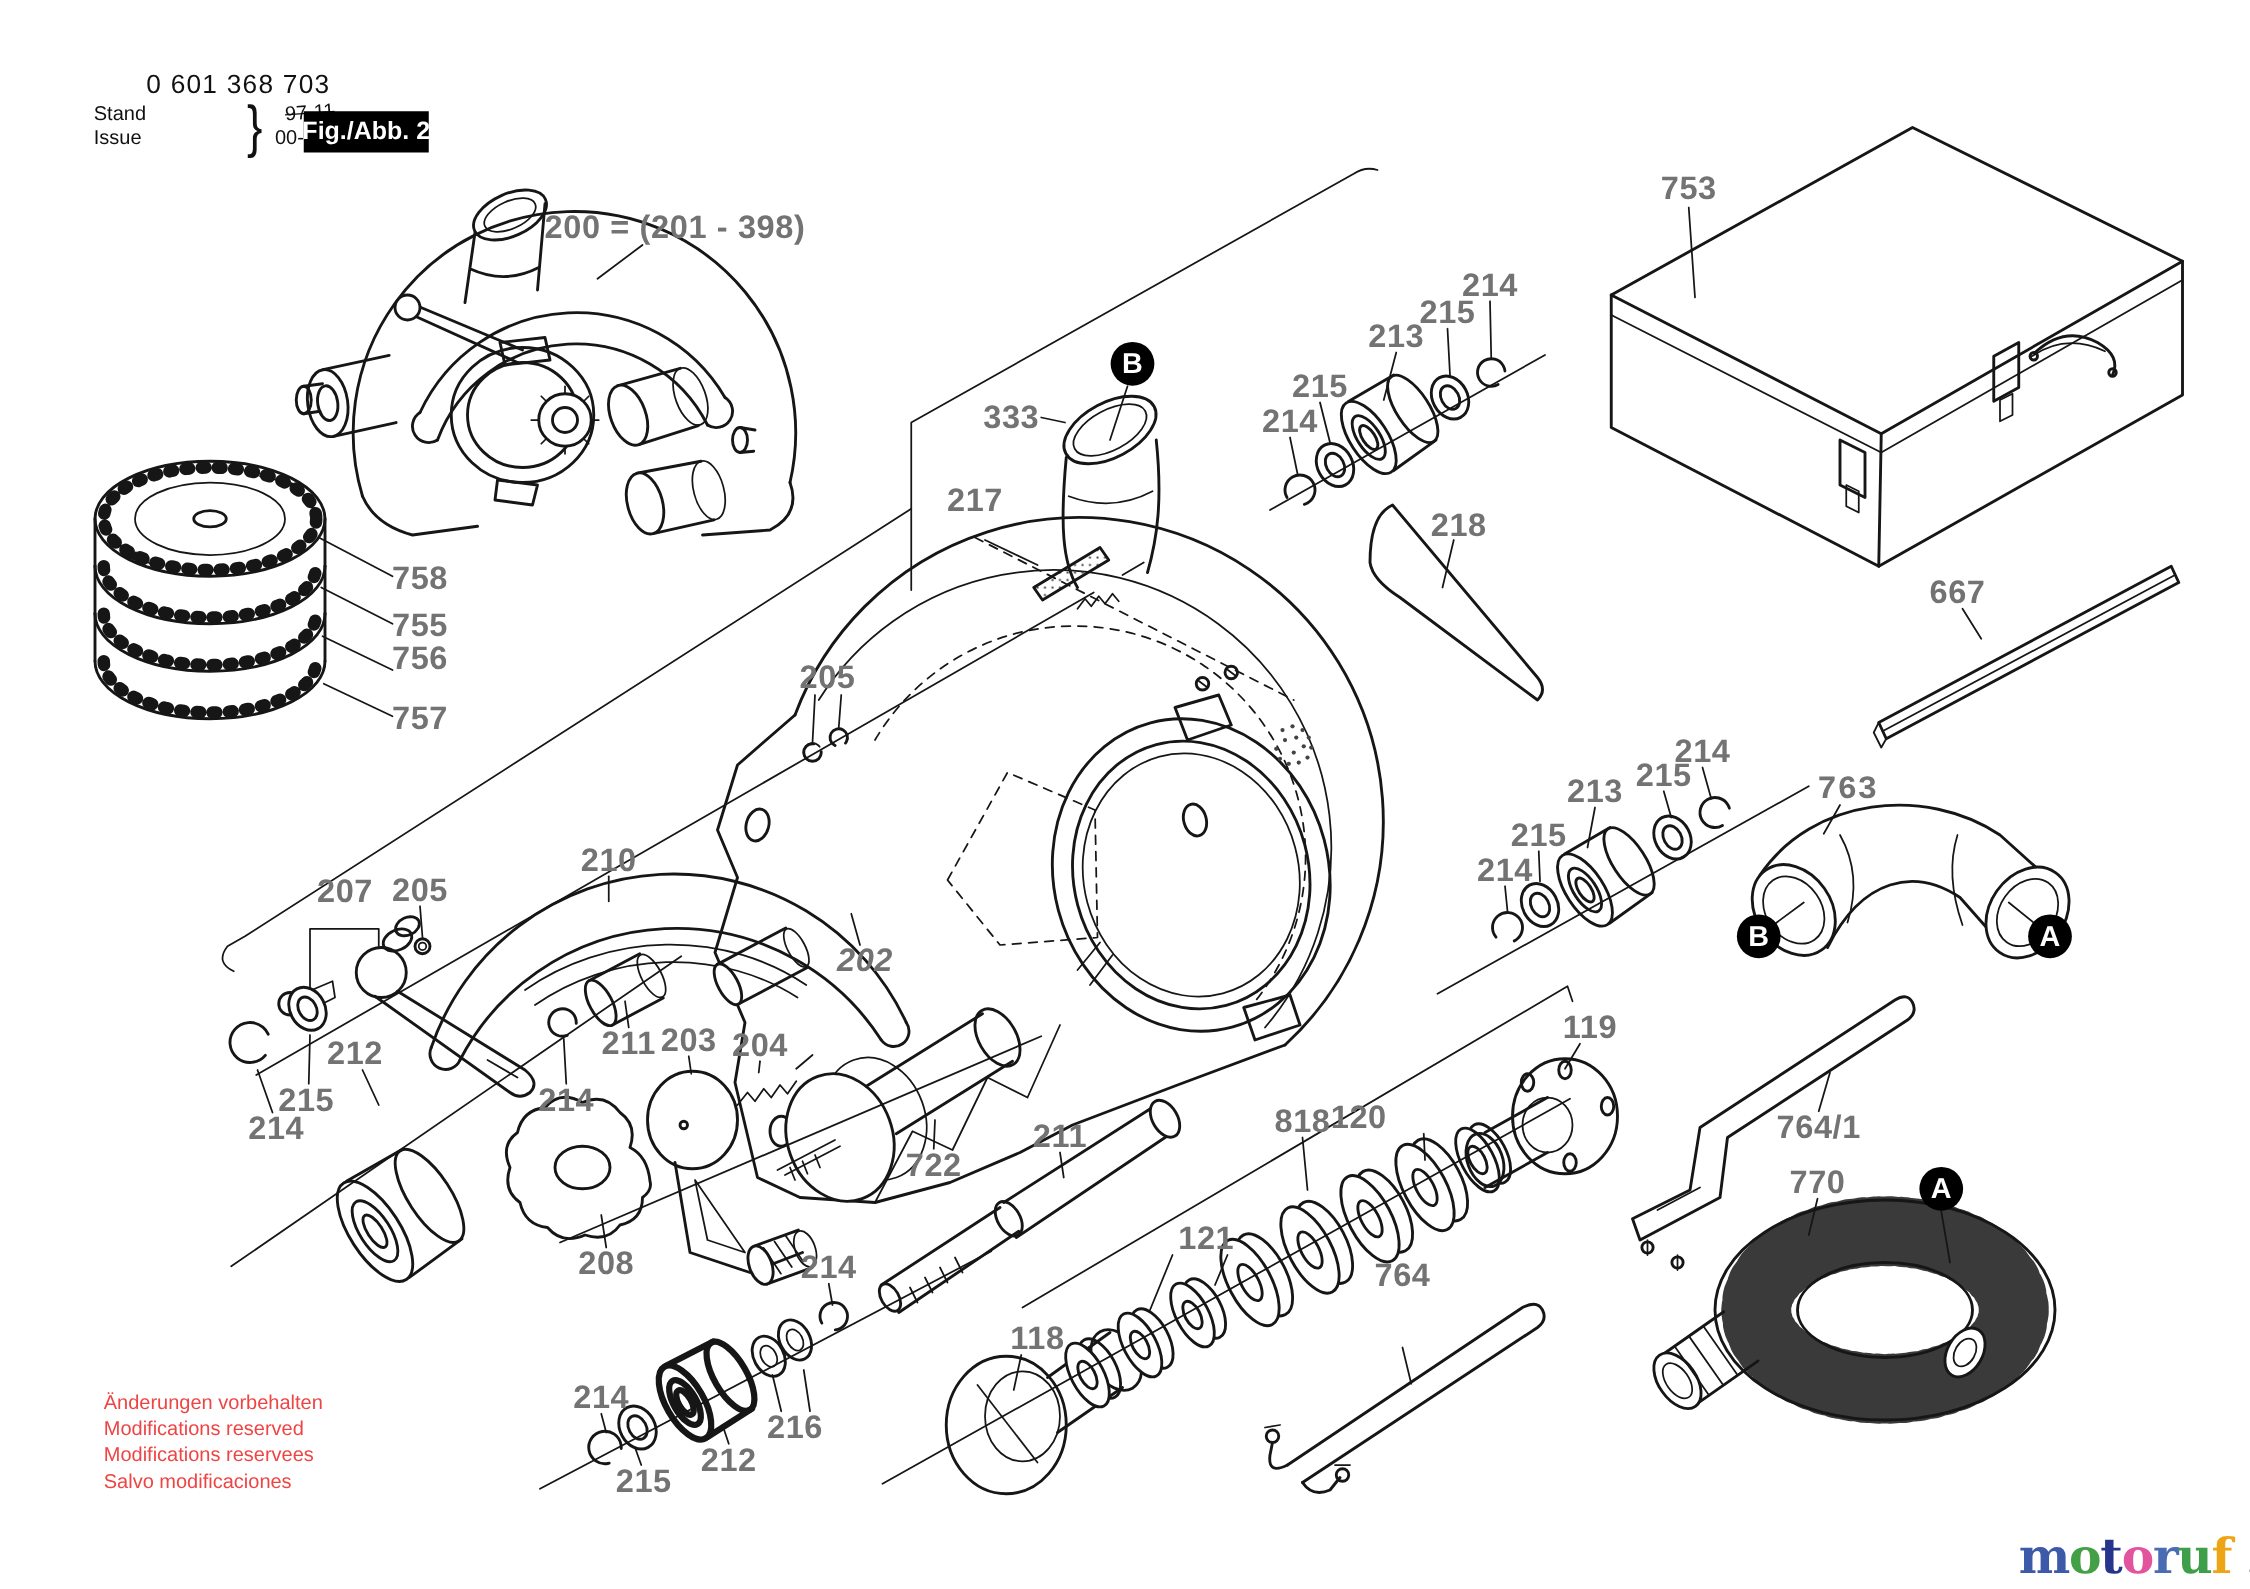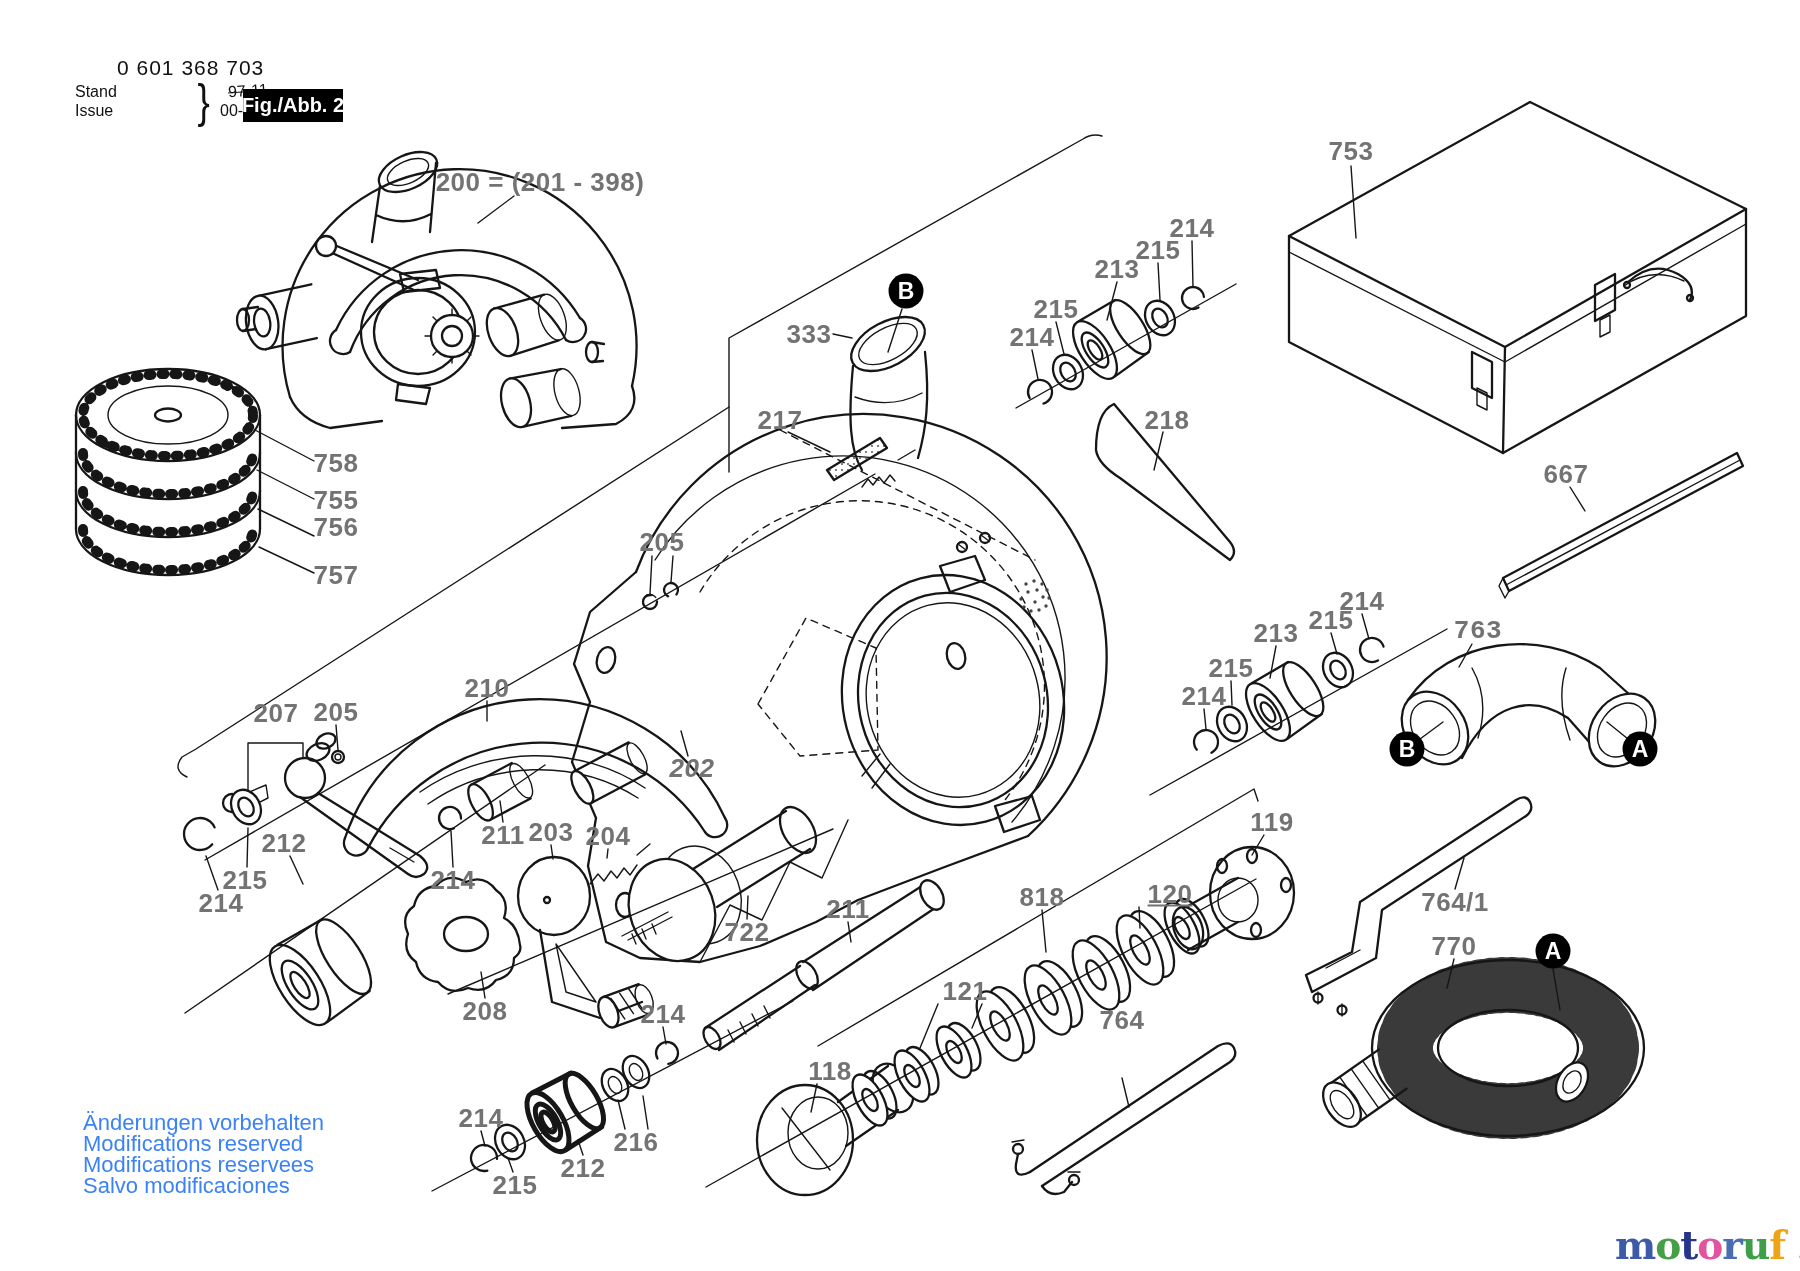--- a/index.html
+++ b/index.html
@@ -17,21 +17,21 @@
          background:#000;color:#fff;font:700 23px/35px "Liberation Sans",sans-serif;text-align:center}
   .hdr{position:absolute;white-space:nowrap}
   #partnum{left:117px;top:56px;font-size:21px;letter-spacing:1px}
   #standlbl{left:75px;top:83px;font-size:16px}
   #issuelbl{left:75px;top:102px;font-size:16px}
   #brace{left:196px;top:74px;font-size:46px;font-weight:400;transform:scaleX(.8)}
   #standval{left:228px;top:82px;font-size:16px;text-decoration:line-through;transform:rotate(-4deg)}
   #issueval{left:220px;top:102px;font-size:16px}
   #figbox{left:243px;top:89px;width:100px;height:33px;background:#000;color:#fff;
           display:flex;align-items:center;justify-content:center;font-size:20px;font-weight:700}
-  #legal{position:absolute;left:83px;top:1112px;font-size:22px;line-height:21px;color:#3b82f6}
+  #legal{position:absolute;left:83px;top:1112px;font-size:16px;line-height:21px;color:#ef4444}
   #logo{position:absolute;left:1615px;top:1222px;font-family:"DejaVu Serif","Liberation Serif",serif;
         font-weight:700;font-size:39px;letter-spacing:-1px;white-space:nowrap}
   .logo-ch{display:inline-block}
   #logo-suffix{font-size:24px;color:#6b6b6b;letter-spacing:0}
 </style>
 </head>
 <body>
 
 <svg width="1800" height="1271" viewBox="0 0 1800 1271">
   <defs>
@@ -468,21 +468,21 @@
 <div class="hdr" id="issueval">00-07-28</div>
 <div class="hdr" id="figbox">Fig./Abb. 2</div>
 
 <div class="plbl" style="left: 540px; top: 182px;">200 = (201 - 398)</div>
 <div class="plbl" style="left: 1351px; top: 151px;">753</div>
 <div class="plbl" style="left: 336px; top: 463px;">758</div>
 <div class="plbl" style="left: 336px; top: 500px;">755</div>
 <div class="plbl" style="left: 336px; top: 527px;">756</div>
 <div class="plbl" style="left: 336px; top: 575px;">757</div>
 <div class="plbl" style="left: 809px; top: 334px;">333</div>
-<div class="plbl" style="left: 780px; top: 420px;">217</div>
+<div class="plbl" style="left: 780px; top: 400px;">217</div>
 <div class="plbl" style="left: 1167px; top: 420px;">218</div>
 <div class="plbl" style="left: 662px; top: 542px;">205</div>
 <div class="plbl" style="left: 1056px; top: 309px;">215</div>
 <div class="plbl" style="left: 1032px; top: 337px;">214</div>
 <div class="plbl" style="left: 1117px; top: 269px;">213</div>
 <div class="plbl" style="left: 1158px; top: 250px;">215</div>
 <div class="plbl" style="left: 1192px; top: 228px;">214</div>
 <div class="plbl" style="left: 1566px; top: 474px;">667</div>
 <div class="plbl" style="left: 1276px; top: 633px;">213</div>
 <div class="plbl" style="left: 1331px; top: 620px;">215</div>
@@ -497,21 +497,21 @@
 <div class="plbl" style="left: 1272px; top: 822px;">119</div>
 <div class="plbl" style="left: 284px; top: 843px;">212</div>
 <div class="plbl" style="left: 245px; top: 880px;">215</div>
 <div class="plbl" style="left: 221px; top: 903px;">214</div>
 <div class="plbl" style="left: 503px; top: 835px;">211</div>
 <div class="plbl" style="left: 551px; top: 832px;">203</div>
 <div class="plbl" style="left: 608px; top: 836px;">204</div>
 <div class="plbl" style="left: 453px; top: 880px;">214</div>
 <div class="plbl" style="left: 848px; top: 909px;">211</div>
 <div class="plbl" style="left: 1042px; top: 897px;">818</div>
-<div class="plbl" style="left: 1170px; top: 894px; text-decoration: underline;">120</div>
+<div class="plbl" style="left: 1087px; top: 894px;">120</div>
 <div class="plbl" style="left: 747px; top: 932px;">722</div>
 <div class="plbl" style="left: 1455px; top: 902px;">764/1</div>
 <div class="plbl" style="left: 1454px; top: 946px;">770</div>
 <div class="plbl" style="left: 965px; top: 991px;">121</div>
 <div class="plbl" style="left: 485px; top: 1011px;">208</div>
 <div class="plbl" style="left: 663px; top: 1014px;">214</div>
 <div class="plbl" style="left: 1122px; top: 1020px;">764</div>
 <div class="plbl" style="left: 830px; top: 1071px;">118</div>
 <div class="plbl" style="left: 481px; top: 1118px;">214</div>
 <div class="plbl" style="left: 636px; top: 1142px;">216</div>

